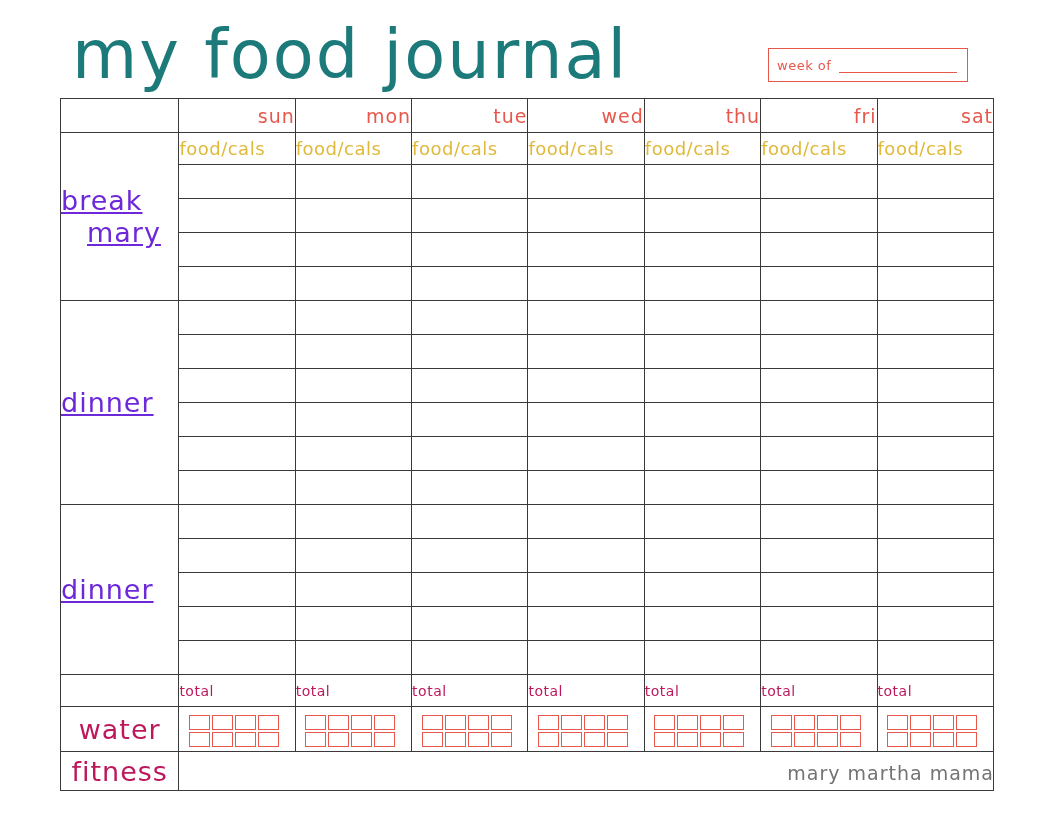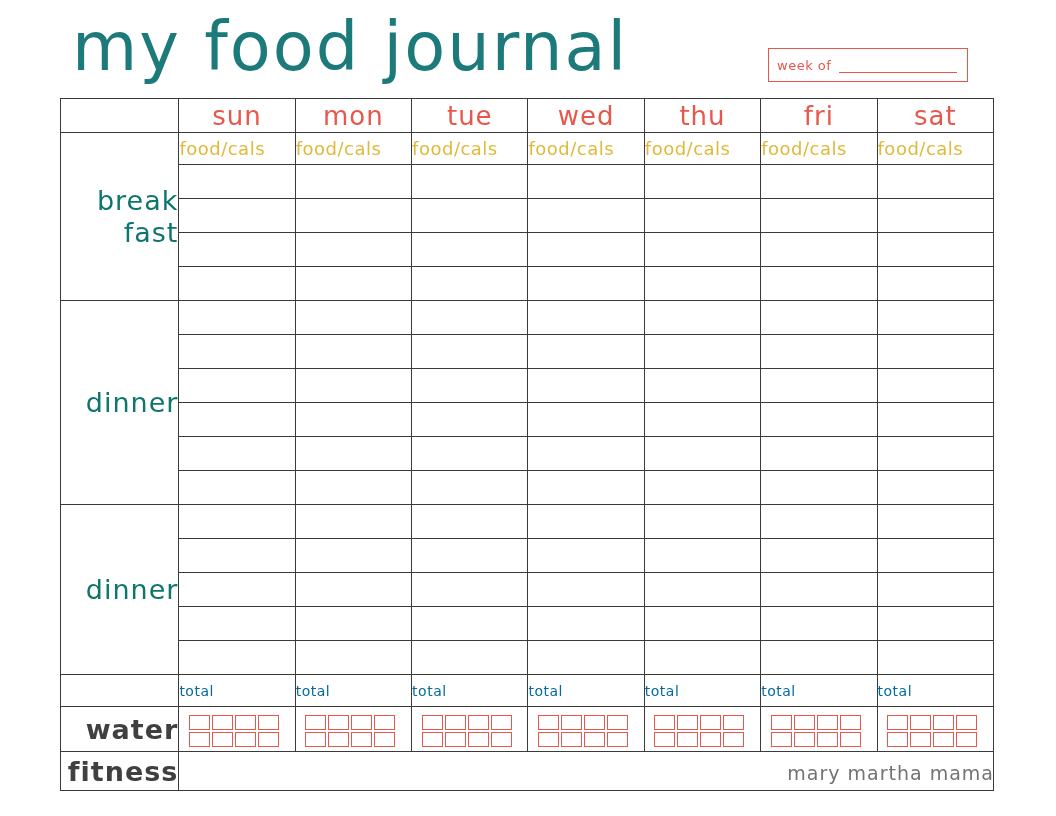--- a/index.html
+++ b/index.html
@@ -27,21 +27,21 @@
   .title-row {
     position: absolute;
     left: 0;
     top: 4px;
     width: 1056px;
     height: 86px;
   }
   .title {
     position: absolute;
     left: 72px;
-    top: 4px;
+    top: 12px;
     font-family: "DejaVu Sans", sans-serif;
     font-size: 67px;
     letter-spacing: 2px;
     color: #1d7a7a;
     font-weight: 400;
     white-space: nowrap;
   }
   .weekof-box {
     position: absolute;
     left: 768px;
@@ -83,63 +83,63 @@
     border: 1px solid #3a3a3a;
     padding: 0;
     margin: 0;
     vertical-align: middle;
   }
   .col-label { width: 118px; }
   .col-day { width: 116px; }
 
   .dayhead {
     height: 33px;
-    text-align: center;
-    font-size: 26px;
+    text-align: right;
+    font-size: 19px;
     color: #e8574c;
     font-weight: 400;
     letter-spacing: 1px;
   }
   .corner { height: 33px; }
 
   .meal-label {
-    text-align: right;
+    text-align: left;
     font-size: 27px;
-    color: #0f766e;
+    color: #6d28d9;
     letter-spacing: 1px;
     line-height: 1.15;
+    text-decoration: underline;
   }
   .meal-label .l2 {
     display: block;
     padding-left: 26px;
   }
 
   .subhead {
     height: 31px;
     font-size: 18px;
     color: #e0b93a;
     padding-left: 8px;
     letter-spacing: 0.5px;
   }
   .blankrow { height: 33px; }
 
   .total-cell {
     height: 31px;
     font-size: 14px;
-    color: #0369a1;
+    color: #be185d;
     padding-left: 8px;
     letter-spacing: 0.5px;
   }
 
   .water-label, .fitness-label {
-    text-align: right;
+    text-align: center;
     font-size: 27px;
-    color: #404040;
+    color: #be185d;
     letter-spacing: 1px;
-    font-weight: bold;
   }
   .water-cell {
     height: 44px;
     padding: 0;
   }
   .boxes {
     display: flex;
     flex-wrap: wrap;
     width: 96px;
     margin: 4px auto 0 auto;
@@ -196,21 +196,21 @@
           <td class="corner"></td>
           <td class="dayhead">sun</td>
           <td class="dayhead">mon</td>
           <td class="dayhead">tue</td>
           <td class="dayhead">wed</td>
           <td class="dayhead">thu</td>
           <td class="dayhead">fri</td>
           <td class="dayhead">sat</td>
         </tr>
         <tr>
-          <td class="meal-label" rowspan="5"><span>break</span><span class="l2">fast</span></td>
+          <td class="meal-label" rowspan="5"><span>break</span><span class="l2">mary</span></td>
           <td class="subhead">food/cals</td>
           <td class="subhead">food/cals</td>
           <td class="subhead">food/cals</td>
           <td class="subhead">food/cals</td>
           <td class="subhead">food/cals</td>
           <td class="subhead">food/cals</td>
           <td class="subhead">food/cals</td>
         </tr>
         <tr class="blankrow">
           <td class="blankrow"></td>

